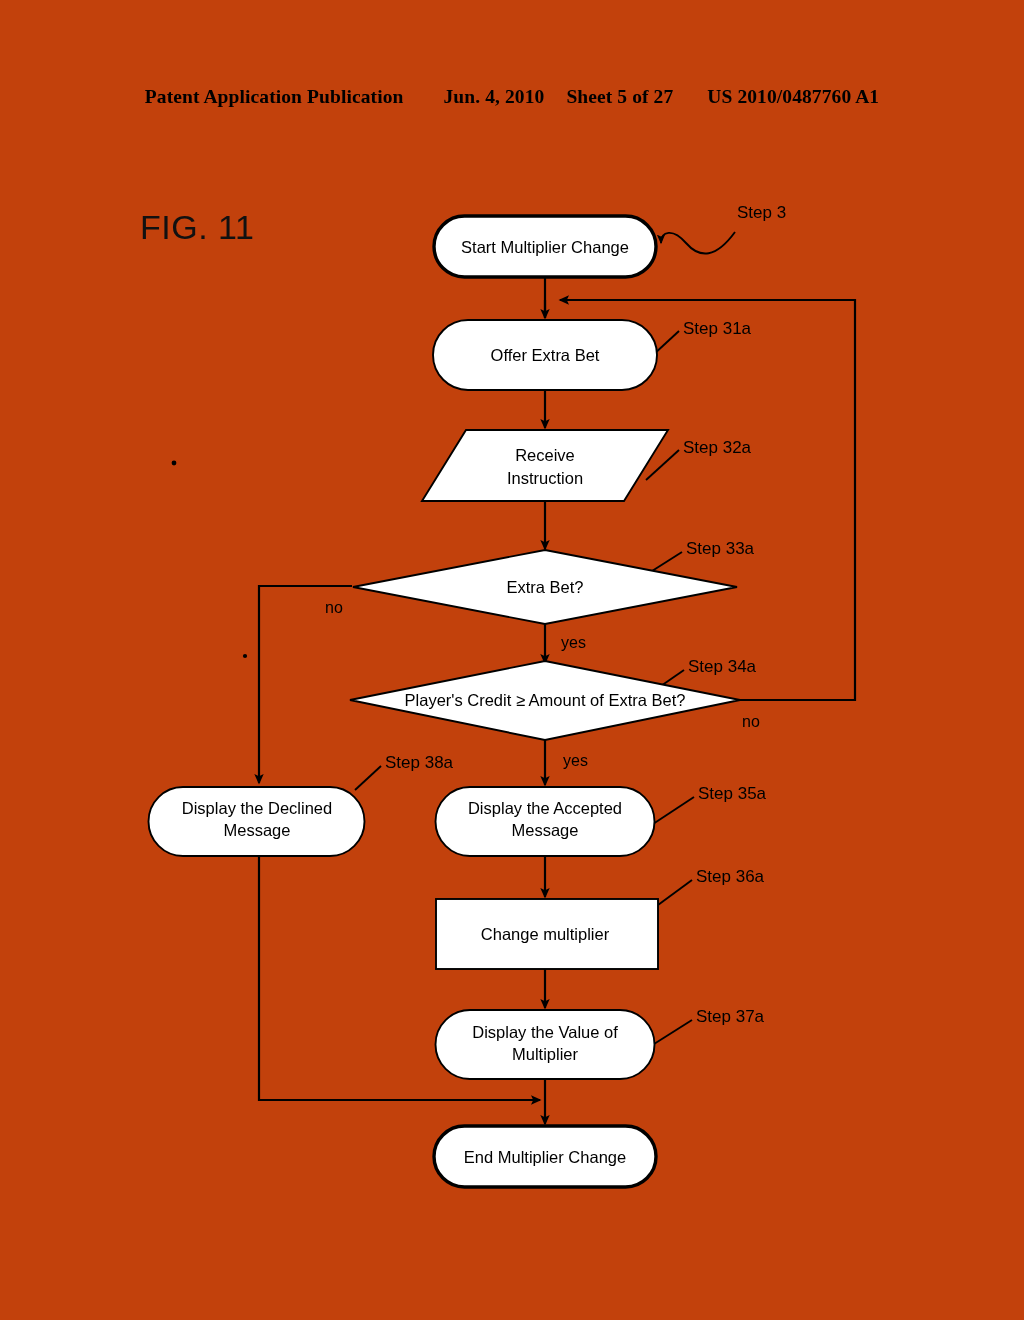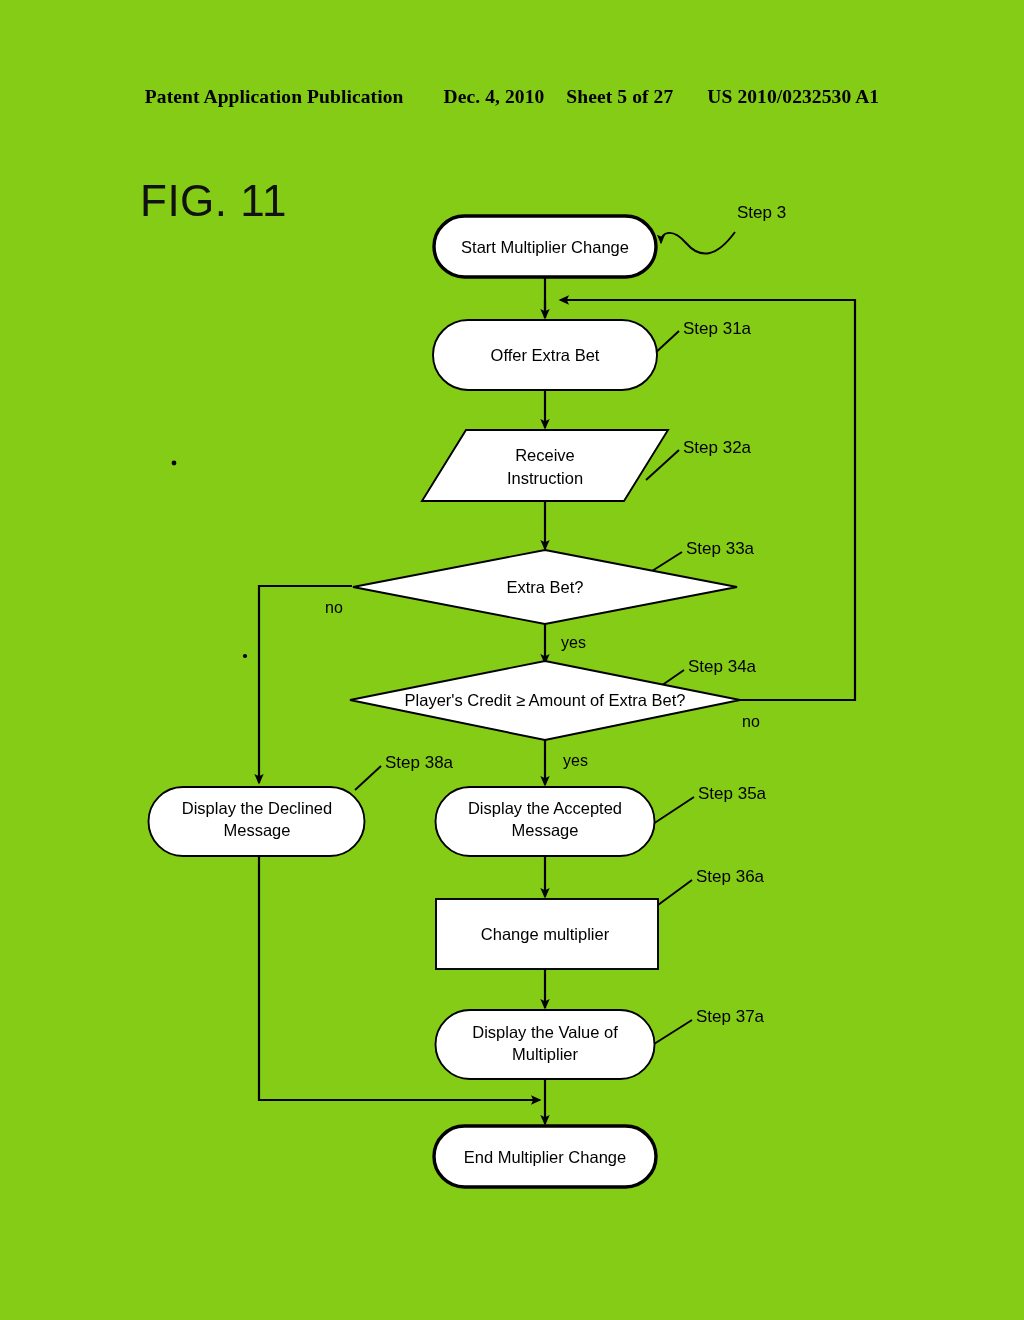--- a/index.html
+++ b/index.html
@@ -12,21 +12,21 @@
     height: 1320px;
     font-family: "Liberation Sans", sans-serif;
     color: #000000;
     overflow: hidden;
     position: relative;
   }
   .page {
     position: relative;
     width: 1024px;
     height: 1320px;
-    background: #84cc16;
+    background: #c2410c;
   }
   
   .pat-header {
     position: absolute;
     top: 86px;
     left: 0;
     width: 1024px;
     display: flex;
     justify-content: center;
     align-items: baseline;
@@ -38,23 +38,23 @@
   }
   .pat-header .seg { padding: 0; }
   .pat-header .gap-lg { width: 34px; display:inline-block; }
   .pat-header .gap-md { width: 22px; display:inline-block; }
   .pat-header .gap-xl { width: 40px; display:inline-block; }
 
   
   .fig-label {
     position: absolute;
     left: 140px;
-    top: 176px;
+    top: 208px;
     font-family: "Liberation Sans", sans-serif;
-    font-size: 44px;
+    font-size: 34px;
     font-weight: 400;
     letter-spacing: 0.5px;
     color: #111;
   }
 
   
   svg.flow {
     position: absolute;
     left: 0;
     top: 0;
@@ -91,25 +91,25 @@
   .dot { fill: #000; }
 </style>
 </head>
 <body>
 
 <div class="page">
 
   <div class="pat-header">
     <span class="seg">Patent Application Publication</span>
     <span class="gap-xl"></span>
-    <span class="seg">Dec. 4, 2010</span>
+    <span class="seg">Jun. 4, 2010</span>
     <span class="gap-md"></span>
     <span class="seg">Sheet 5 of 27</span>
     <span class="gap-lg"></span>
-    <span class="seg">US 2010/0232530 A1</span>
+    <span class="seg">US 2010/0487760 A1</span>
   </div>
 
   <div class="fig-label">FIG. 11</div>
 
   <svg class="flow" viewBox="0 0 1024 1320">
 
     <defs>
       <marker id="ah" markerWidth="11" markerHeight="11" refX="9" refY="5.5" orient="auto" markerUnits="userSpaceOnUse">
         <path d="M0,0.8 L10.5,5.5 L0,10.2 L2.2,5.5 Z" fill="#000"></path>
       </marker>

